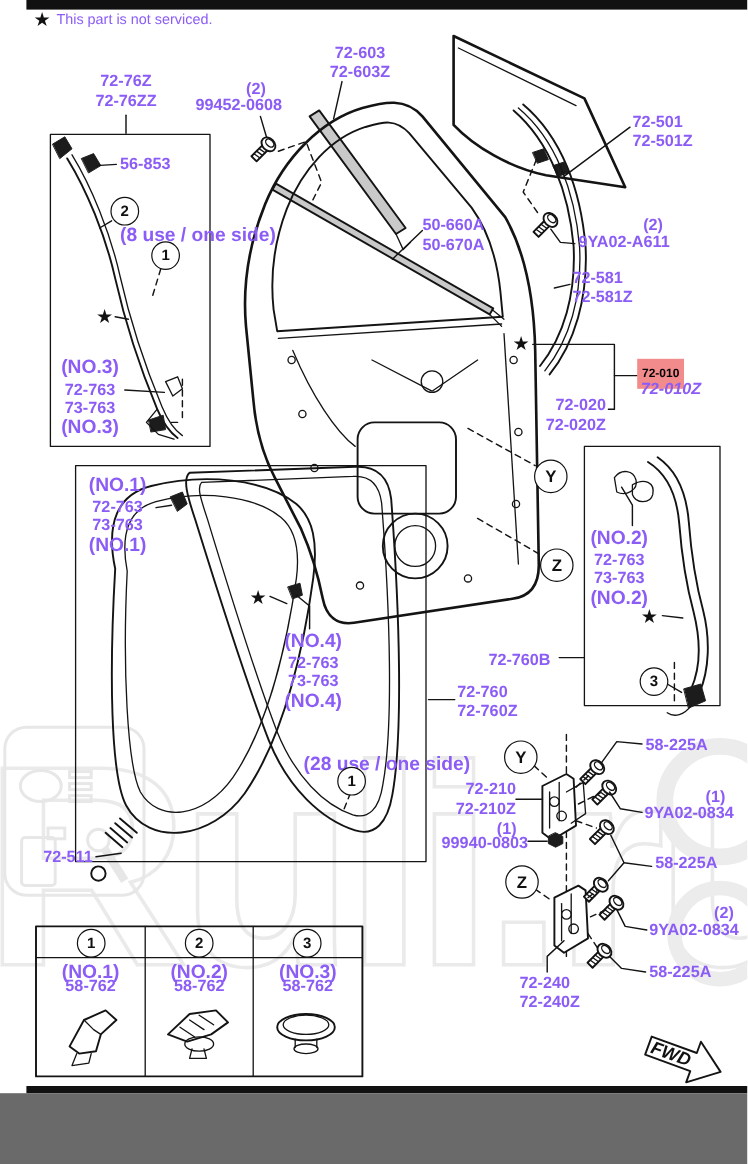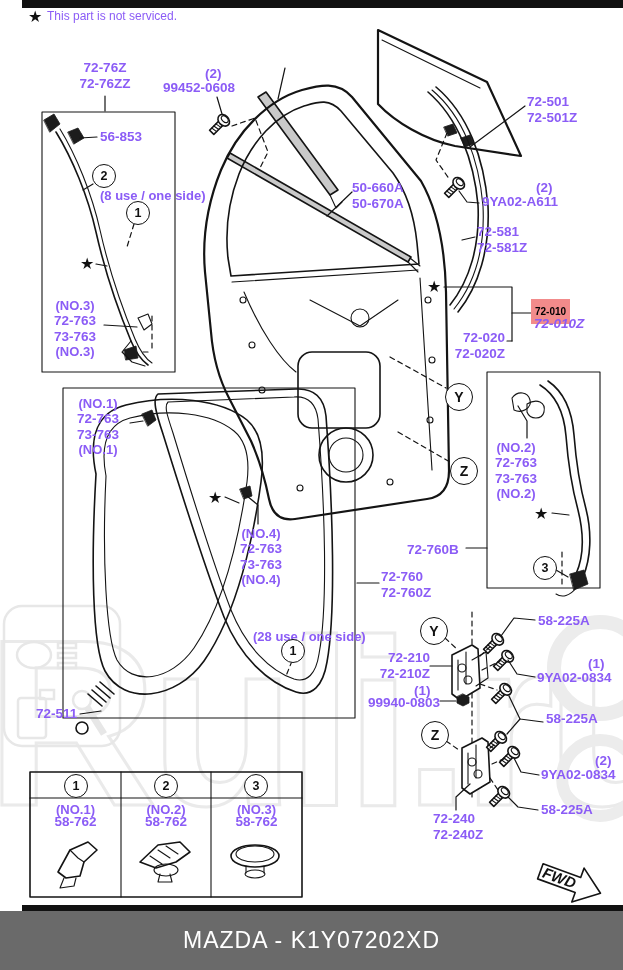--- a/index.html
+++ b/index.html
@@ -21,21 +21,21 @@
   svg.art .filld{fill:#1c1c1c;stroke:#1c1c1c;stroke-width:.8;}
   svg.art .fillg{fill:#c9c9c9;}
   svg.art .fillw{fill:#fff;}
   svg.art text{font-family:"Liberation Sans",sans-serif;font-weight:bold;font-size:15px;
                fill:#111;stroke:none;font-style:italic;}
   
   .l{position:absolute;z-index:3;font-size:13.5px;font-weight:bold;line-height:1.16;
      white-space:nowrap;color:#8b5cf6;}
   .ctr{text-align:center;}
   .rt{text-align:right;}
-  .sm{font-size:13px;}
+  .sm{font-size:16px;}
   .note{font-size:12px;font-weight:normal;}
   .circle{position:absolute;z-index:3;border:1.6px solid #111;border-radius:50%;
           background:#fff;display:flex;align-items:center;justify-content:center;
           font-size:12.5px;font-weight:bold;}
   .c22{width:22px;height:22px;}
   .c26{width:26px;height:26px;font-size:14px;}
   .star{position:absolute;z-index:3;font-size:16px;color:#111;}
   .hl{position:absolute;z-index:3;background:#f28b8b;color:#000000;font-size:10px;
       font-weight:bold;padding:4px 4px;line-height:17px;}
   .topbar{position:absolute;left:22px;top:0;width:601px;height:8px;background:#111;z-index:3;}
@@ -304,20 +304,24 @@
   <div class="circle c22" style="left:126px;top:201px;">1</div>
   <span class="star" style="left:80px;top:254px;">★</span>
 
   <div class="l ctr" style="left:46px;top:298px;width:58px;">
     <div class="sm">(NO.3)</div>
     <div>72-763</div>
     <div>73-763</div>
     <div class="sm">(NO.3)</div>
   </div>
 
+  <div class="l ctr" style="left:252px;top:36px;width:96px;">
+    <div>72-603</div>
+    <div>72-603Z</div>
+  </div>
   <div class="l" style="left:205px;top:66px;">(2)</div>
   <div class="l rt" style="left:150px;top:80px;width:85px;">99452-0608</div>
 
   <div class="l" style="left:352px;top:180px;">
     <div>50-660A</div>
     <div>50-670A</div>
   </div>
 
   <div class="l" style="left:527px;top:94px;">
     <div>72-501</div>
@@ -402,16 +406,15 @@
   <div class="circle c22" style="left:244px;top:774px;">3</div>
 
   <div class="l ctr sm" style="left:30px;top:802px;width:91px;">(NO.1)</div>
   <div class="l ctr" style="left:30px;top:814px;width:91px;">58-762</div>
   <div class="l ctr sm" style="left:121px;top:802px;width:90px;">(NO.2)</div>
   <div class="l ctr" style="left:121px;top:814px;width:90px;">58-762</div>
   <div class="l ctr sm" style="left:211px;top:802px;width:91px;">(NO.3)</div>
   <div class="l ctr" style="left:211px;top:814px;width:91px;">58-762</div>
 
   <div class="footer">
-    <span>MAZDA - K1Y07202XD</span>
   </div>
 
 </div>
 
 </body></html>

